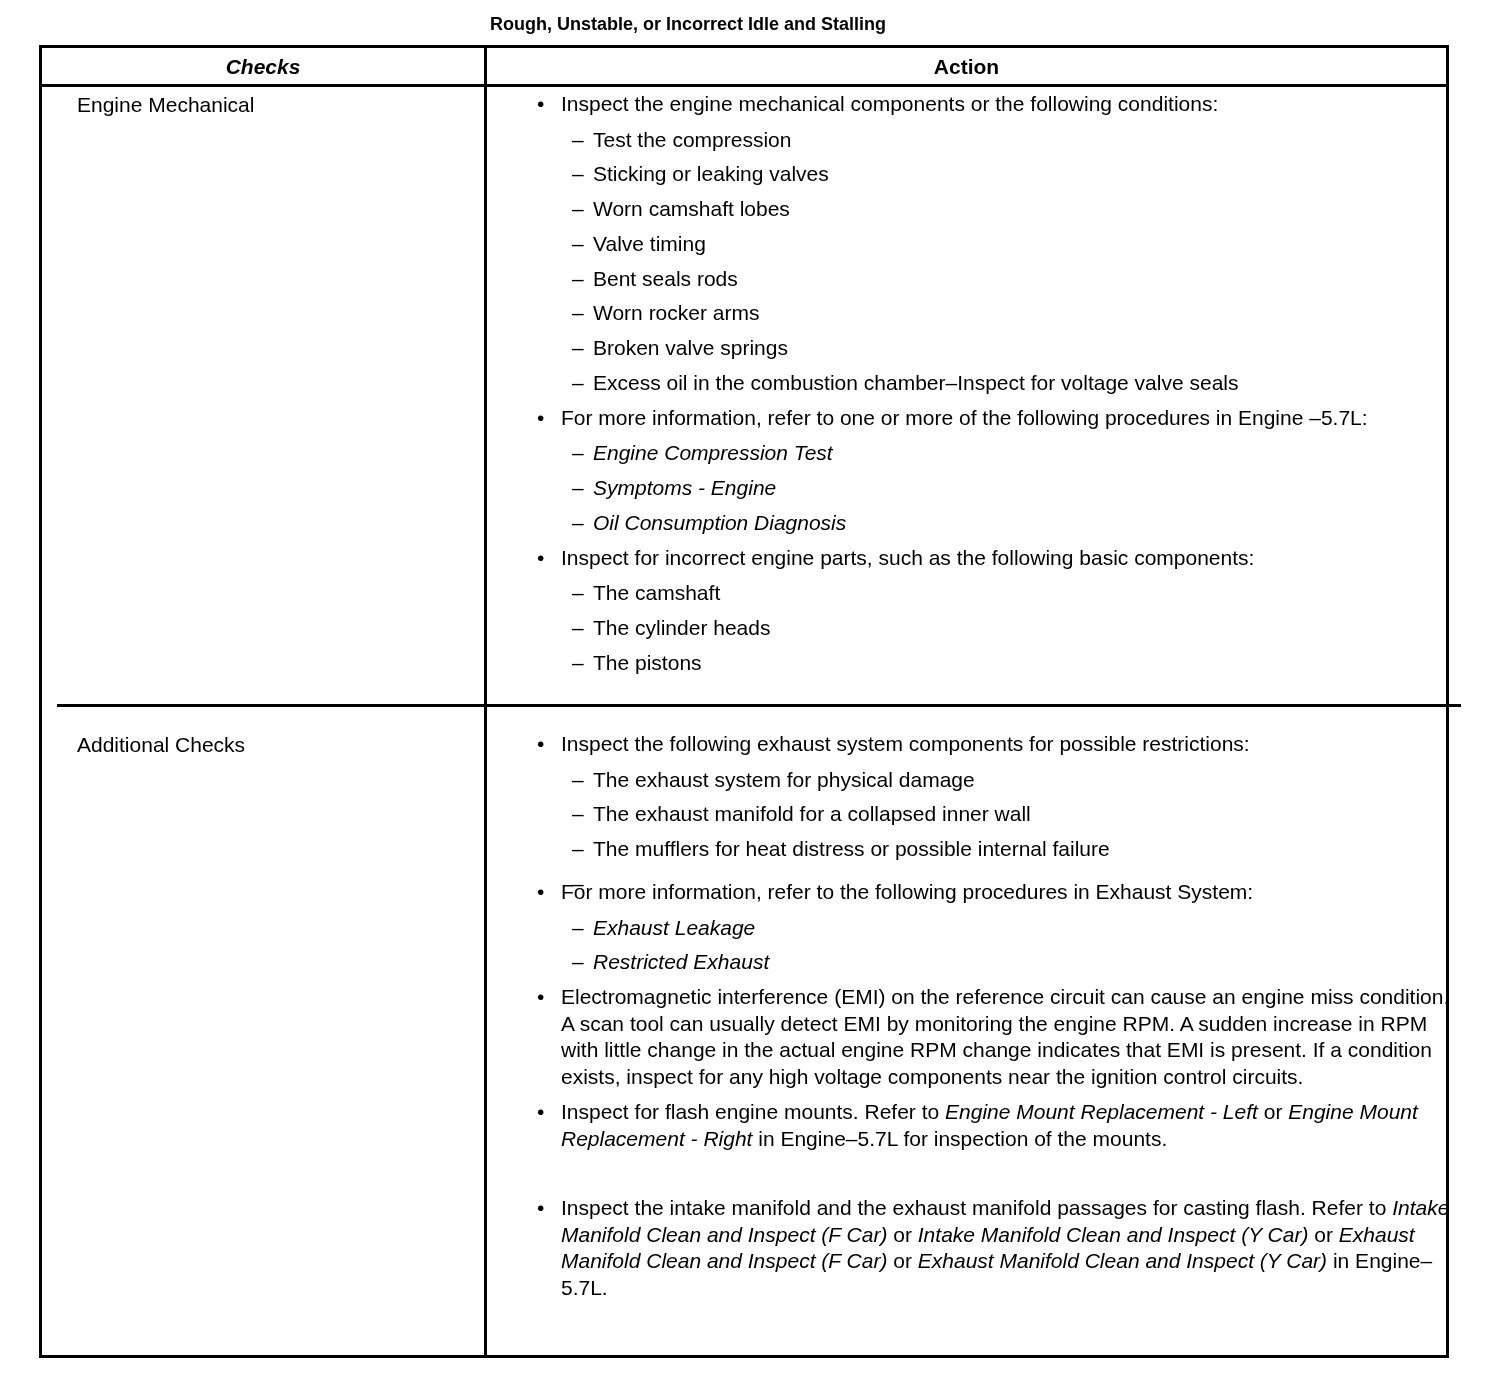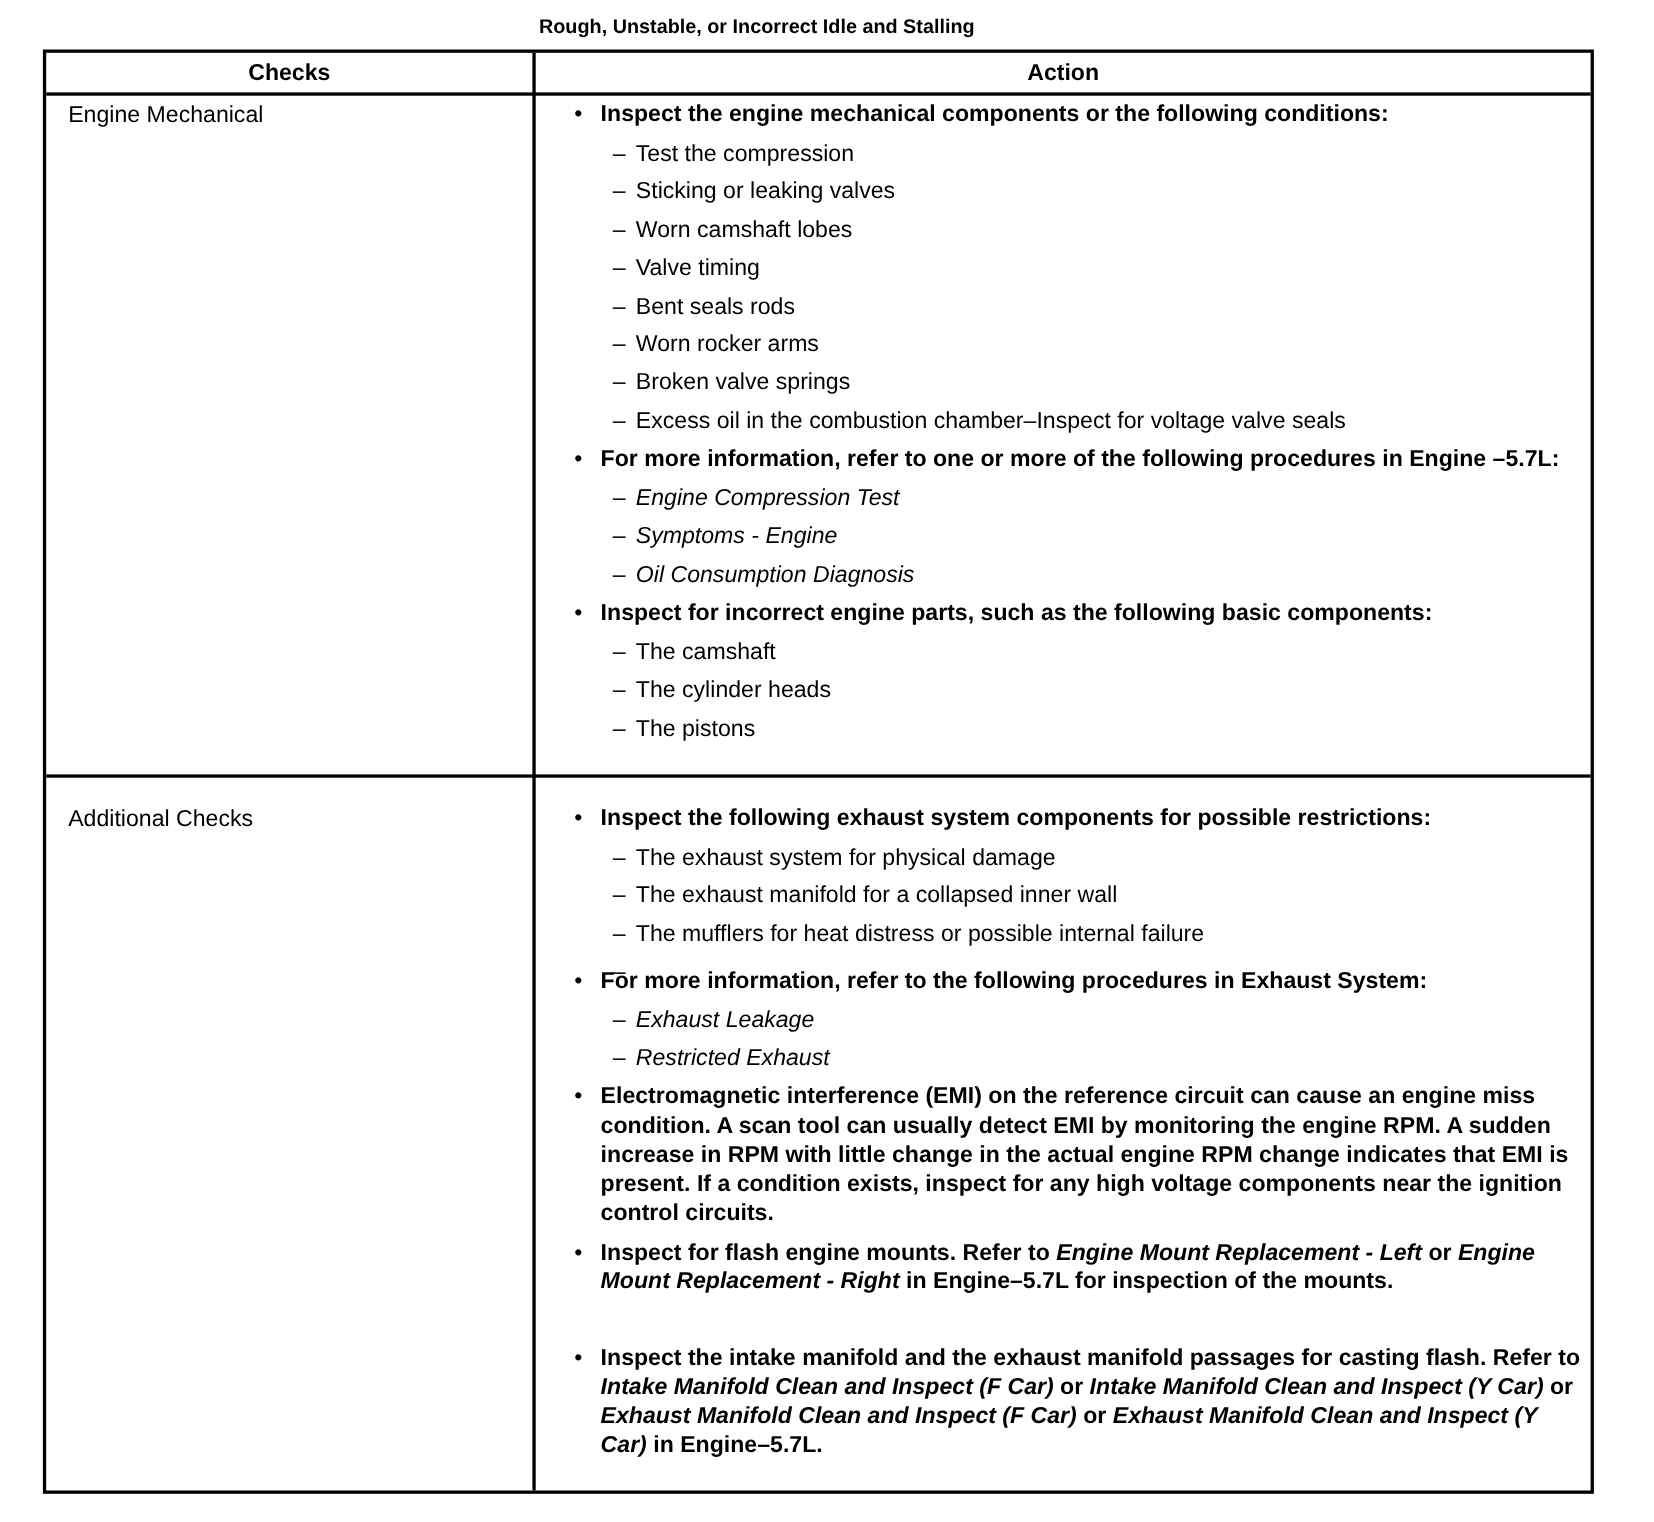--- a/index.html
+++ b/index.html
@@ -55,26 +55,26 @@
     }
     .header-cell {
       position: absolute;
       top: 0;
       height: 36px;
       line-height: 38px;
       font-weight: bold;
       font-size: 21px;
       text-align: center;
     }
-    .header-checks { left: 0; width: 442px; }
+    .header-checks { left: 0; width: 442px; font-style: italic; }
     .header-action { left: 445px; width: 959px; }
 
     .row {
       position: absolute;
-      left: 0;
+      left: 15px;
       width: 100%;
     }
     .row-1 { top: 39px; height: 617px; border-bottom: 3px solid #000; }
     .row-2 { top: 659px; height: 648px; margin-top: 20px; }
 
     .check-cell {
       position: absolute;
       left: 20px;
       top: 4px;
       width: 410px;
@@ -97,21 +97,20 @@
       position: absolute;
       left: 0;
       top: 0;
       width: 20px;
       font-size: 21px;
       line-height: 26px;
     }
     .bullet-text {
       line-height: 26.5px;
       padding-bottom: 9px;
-      font-weight: bold;
     }
     .sub-item {
       position: relative;
       padding-left: 56px;
       line-height: 26.5px;
       padding-bottom: 8.3px;
     }
     .sub-dash {
       position: absolute;
       left: 35px;

